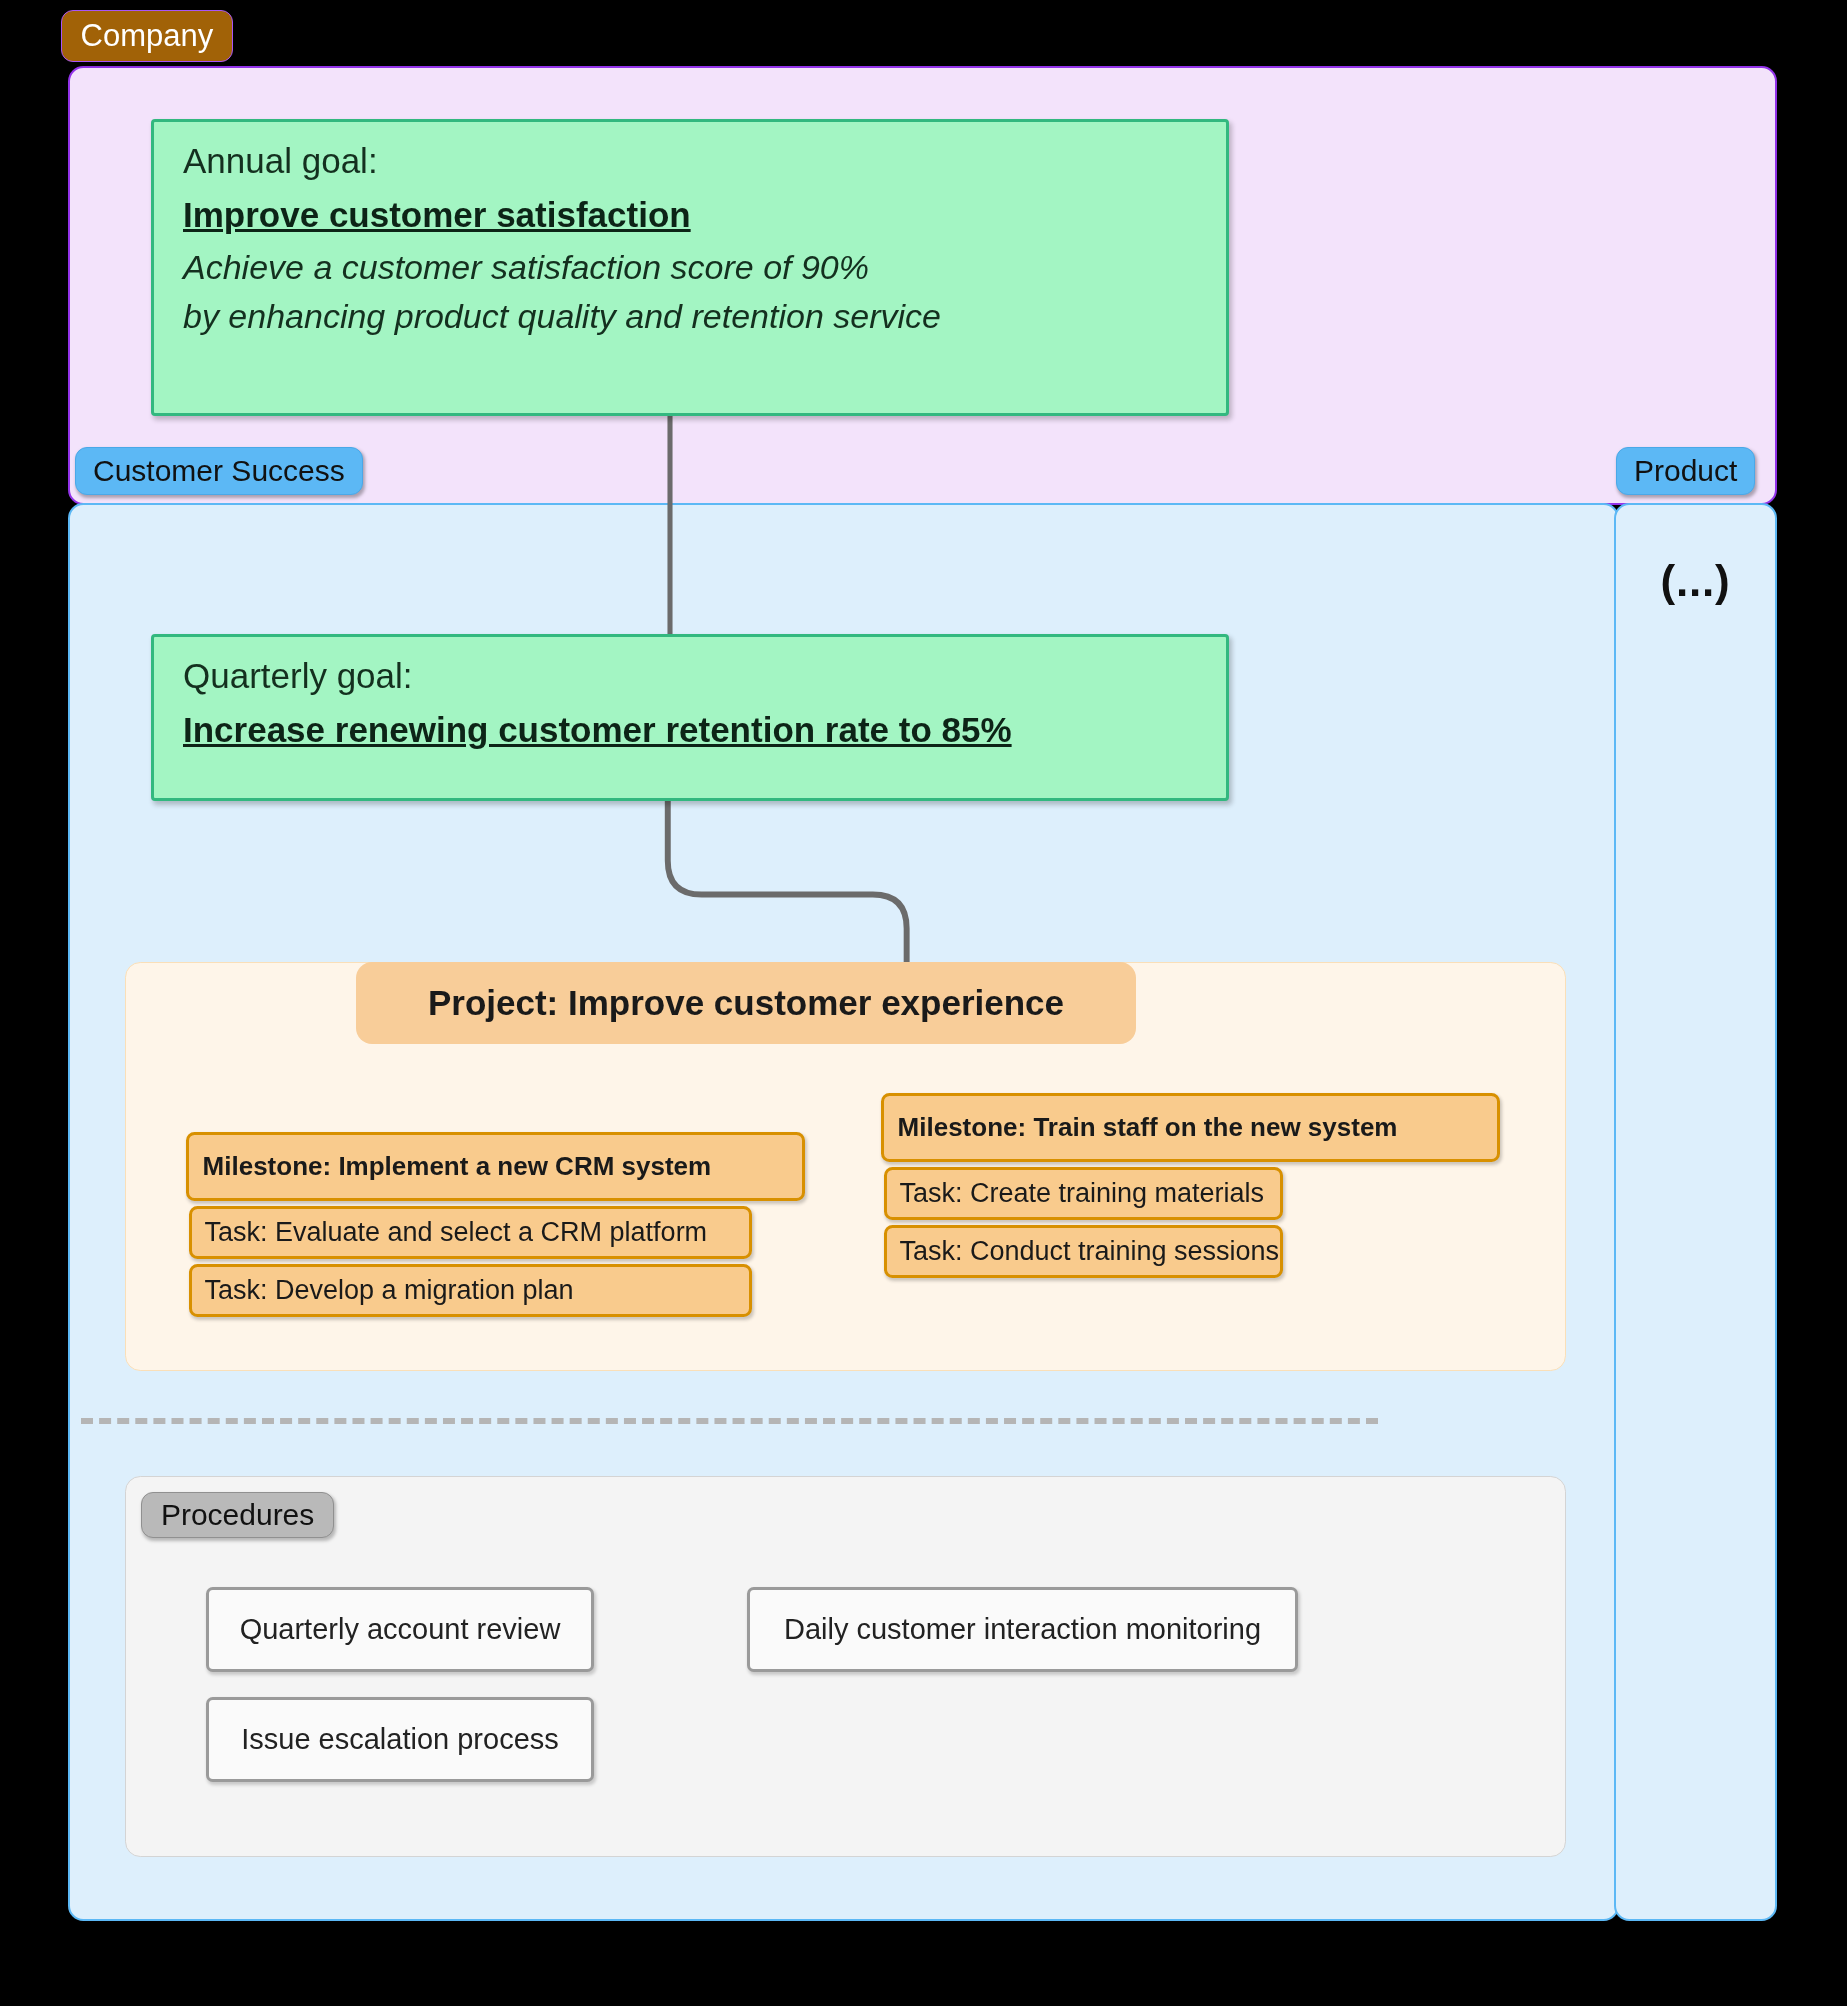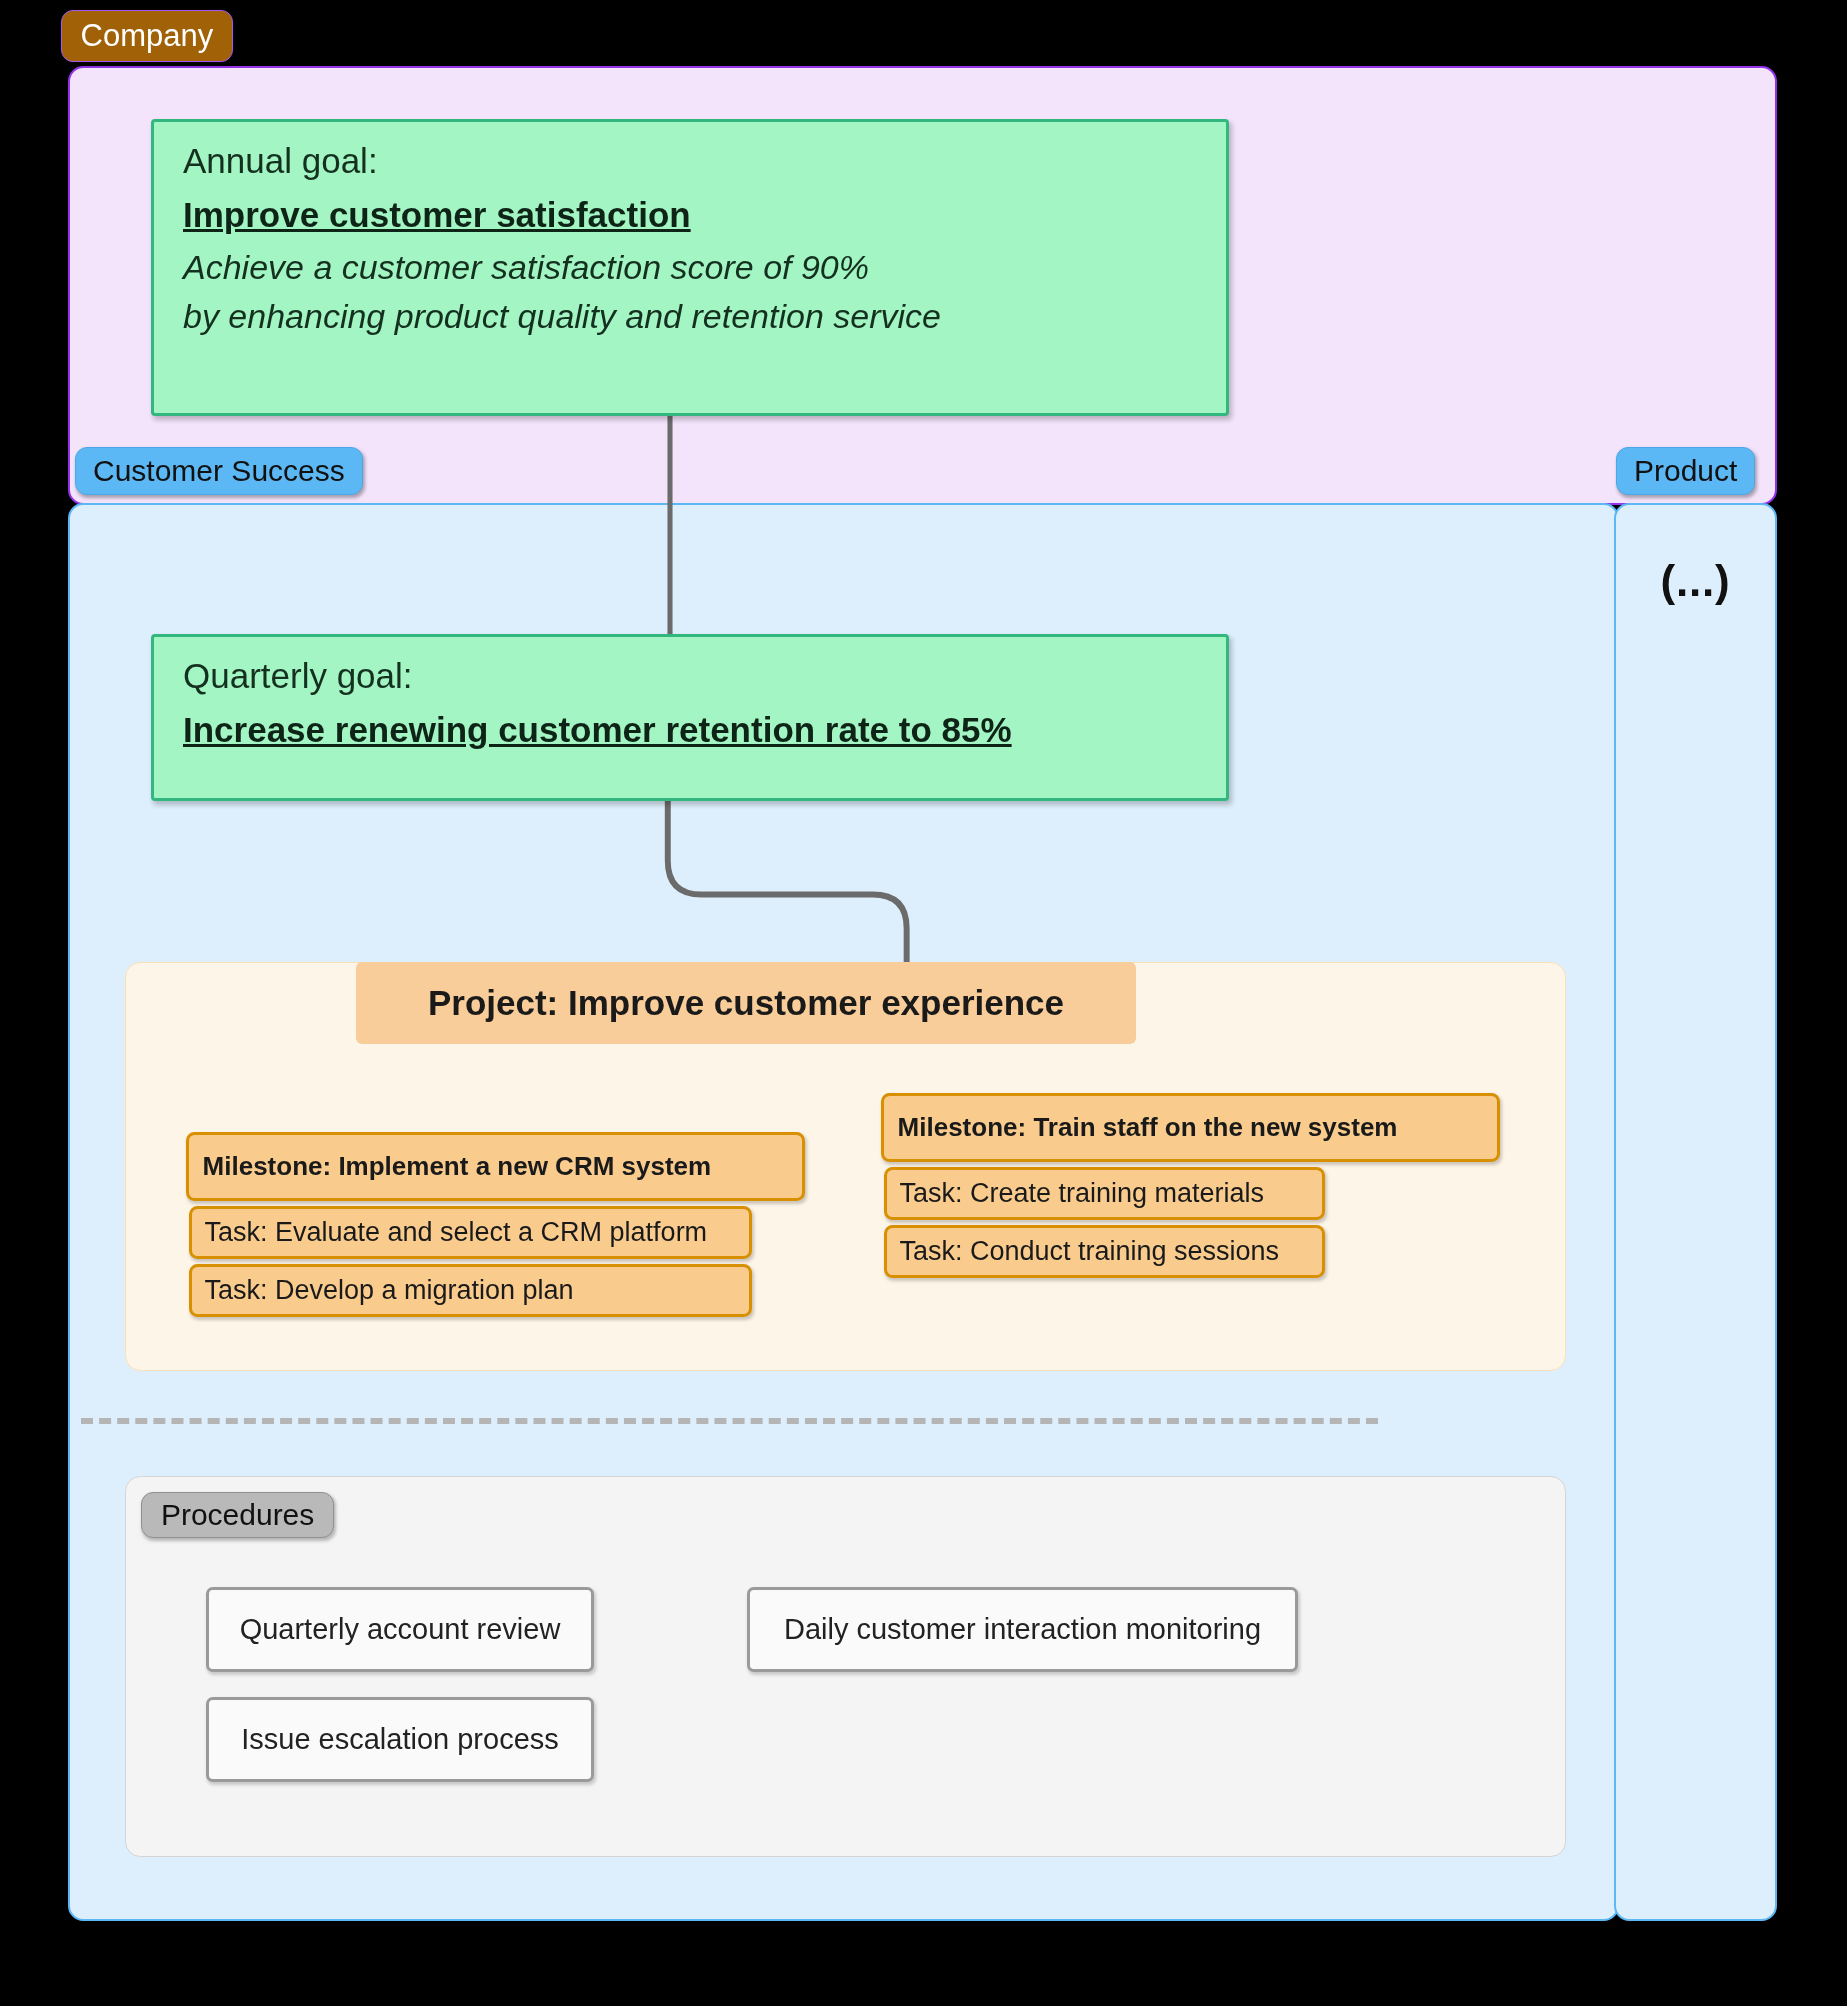--- a/index.html
+++ b/index.html
@@ -81,21 +81,21 @@
   .goal-desc{font-size:34px;font-style:italic;color:#14301f;line-height:1.45;}
 
   
   .project-box{
     position:absolute;left:125px;top:962px;width:1441px;height:409px;
     background:#fef5e9;border:1.7px solid #fadfb8;border-radius:15.3px;
     box-sizing:border-box;z-index:20;
   }
   .project-header{
     position:absolute;left:356px;top:962px;width:780px;height:82px;
-    background:#f8cd99;border-radius:6px;
+    background:#f8cd99;border-radius:16px;
     display:flex;align-items:center;justify-content:center;
     z-index:25;
   }
   .project-header span{font-size:35px;font-weight:bold;color:#1a1a1a;}
 
   
   .ms-group{position:absolute;z-index:25;}
   .ms-group-1{left:186px;top:1132px;}
   .ms-group-2{left:881px;top:1093px;}
 
@@ -115,21 +115,21 @@
     background:#f9cb8d;border:3.4px solid #d89000;border-radius:8.5px;
     box-sizing:border-box;
     display:flex;align-items:center;
     padding:0 12px;height:53px;
     font-size:27px;color:#1a1a1a;
     box-shadow:1.7px 2.5px 3.4px rgba(0,0,0,.20);
     white-space:nowrap;
     margin-top:5.1px;margin-left:3.4px;
   }
   .ms-group-1 .task{width:563px;}
-  .ms-group-2 .task{width:441px;}
+  .ms-group-2 .task{width:399px;}
 
   
   .divider{
     position:absolute;left:81px;top:1418px;width:1297px;height:0;
     border-top:6px dashed #b5b5b5;
     z-index:22;
   }
 
   
   .procedures-box{

